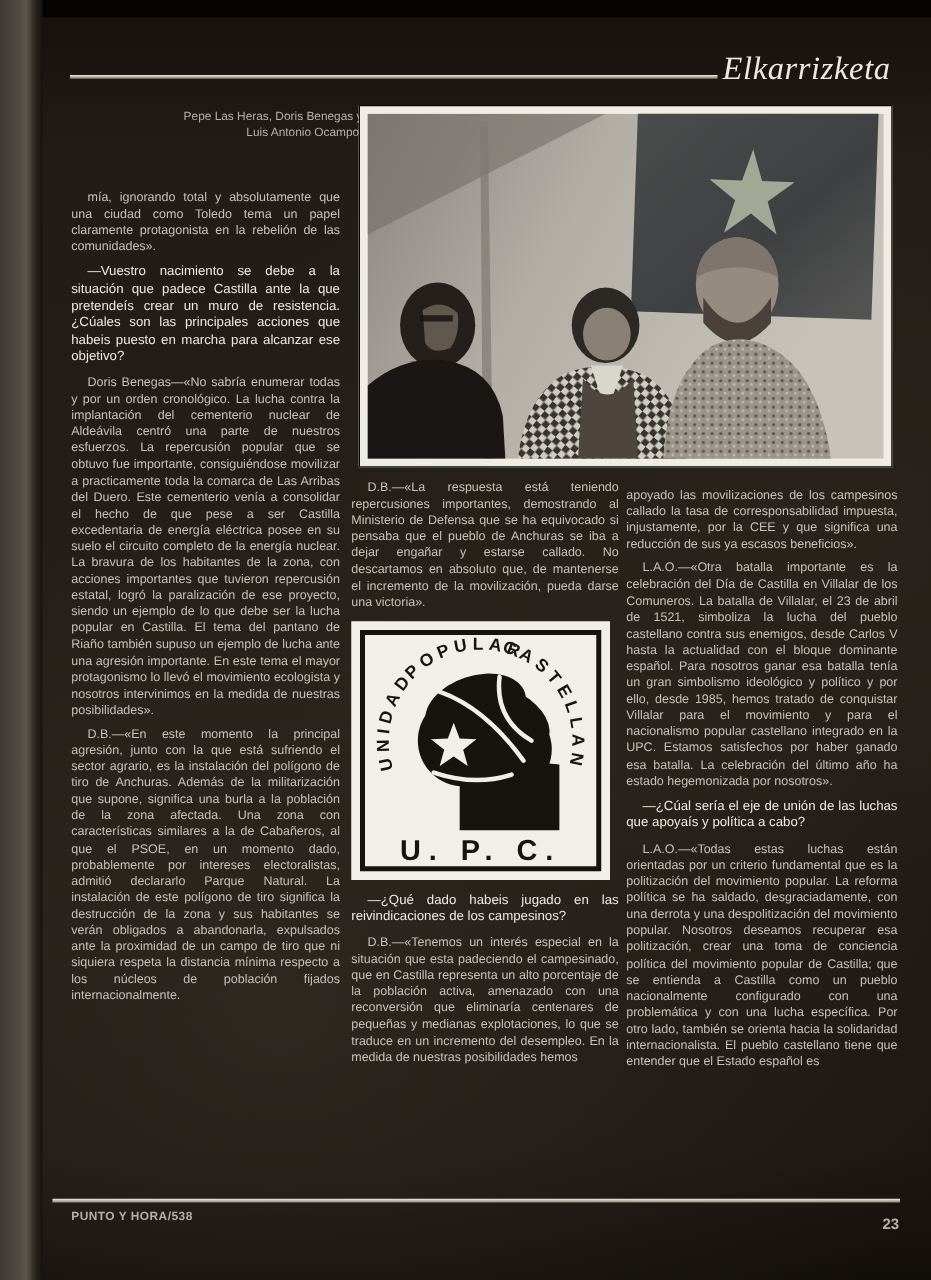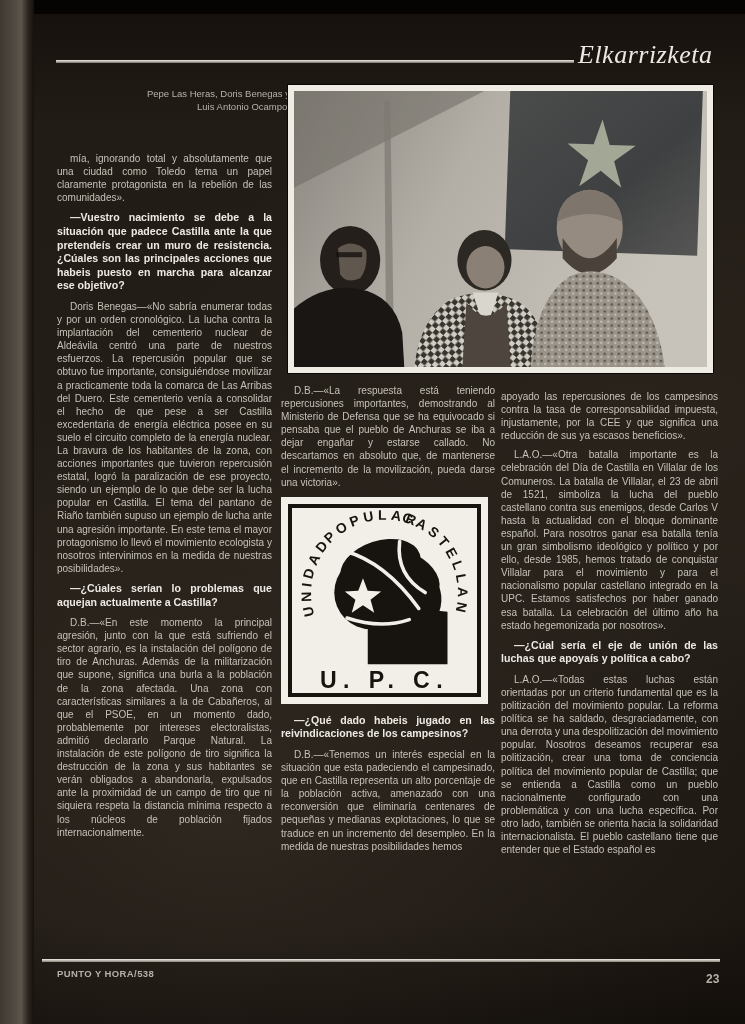--- a/index.html
+++ b/index.html
@@ -21,21 +21,21 @@
     font-family:"Liberation Serif", serif;font-style:italic;font-size:26px;color:#ece9e2;letter-spacing:.5px;}
   .caption{position:absolute;left:120px;top:88px;width:170px;text-align:right;
     font-size:9.5px;line-height:12.5px;color:#b7b2a9;}
   
   .photo{position:absolute;left:287px;top:84px;width:427px;height:290px;
     background:#efece4;box-shadow:0 0 0 1px #0a0806 inset;padding:7px;box-sizing:border-box;}
   .photo svg{display:block;width:100%;height:100%;}
   
   .col{position:absolute;text-align:justify;font-size:10px;line-height:13.1px;color:#c6c1b8;}
   .col p{margin:0 0 6px 0;text-indent:13px;}
-  .col p.q{font-weight:bold;font-size:10.6px;line-height:13.6px;color:#edeae3;margin:7px 0 7px 0;}
+  .col p.q{font-weight:normal;font-size:10.6px;line-height:13.6px;color:#edeae3;margin:7px 0 7px 0;}
   #col1{left:57px;top:152px;width:215px;height:800px;}
   #col2{left:281px;top:384px;width:214px;height:590px;}
   #col3{left:501px;top:390px;width:217px;height:580px;}
   
   .logo-box{width:207px;height:207px;background:#f2efe8;padding:7px;box-sizing:border-box;margin:8px 0 10px 0;}
   .logo-inner{width:100%;height:100%;border:4px solid #17130f;box-sizing:border-box;}
   .logo-inner svg{display:block;width:100%;height:100%;}
   .arc-text{font-family:"Liberation Sans",sans-serif;font-weight:bold;font-size:17.5px;letter-spacing:5px;fill:#17130f;}
   .upc-text{font-family:"Liberation Sans",sans-serif;font-weight:bold;font-size:29px;letter-spacing:8px;fill:#17130f;}
   
@@ -111,21 +111,20 @@
         <path d="M236,274 Q240,210 272,186 Q296,172 322,186 Q360,206 370,274 Z" fill="url(#tweed)"></path>
       </g>
       <rect x="0" y="0" width="412" height="274" fill="none" stroke="#20108" stroke-opacity="0"></rect>
     </svg>
   </div>
 
   <div class="col" id="col1">
     <p>mía, ignorando total y absolutamente que una ciudad como Toledo tema un papel claramente protagonista en la rebelión de las comunidades».</p>
     <p class="q">—Vuestro nacimiento se debe a la situación que padece Castilla ante la que pretendeís crear un muro de resistencia. ¿Cúales son las principales acciones que habeis puesto en marcha para alcanzar ese objetivo?</p>
     <p>Doris Benegas—«No sabría enumerar todas y por un orden cronológico. La lucha contra la implantación del cementerio nuclear de Aldeávila centró una parte de nuestros esfuerzos. La repercusión popular que se obtuvo fue importante, consiguiéndose movilizar a practicamente toda la comarca de Las Arribas del Duero. Este cementerio venía a consolidar el hecho de que pese a ser Castilla excedentaria de energía eléctrica posee en su suelo el circuito completo de la energía nuclear. La bravura de los habitantes de la zona, con acciones importantes que tuvieron repercusión estatal, logró la paralización de ese proyecto, siendo un ejemplo de lo que debe ser la lucha popular en Castilla. El tema del pantano de Riaño también supuso un ejemplo de lucha ante una agresión importante. En este tema el mayor protagonismo lo llevó el movimiento ecologista y nosotros intervinimos en la medida de nuestras posibilidades».</p>
-    <p class="q">—¿Cúales serían lo problemas que aquejan actualmente a Castilla?</p>
     <p>D.B.—«En este momento la principal agresión, junto con la que está sufriendo el sector agrario, es la instalación del polígono de tiro de Anchuras. Además de la militarización que supone, significa una burla a la población de la zona afectada. Una zona con características similares a la de Cabañeros, al que el PSOE, en un momento dado, probablemente por intereses electoralistas, admitió declararlo Parque Natural. La instalación de este polígono de tiro significa la destrucción de la zona y sus habitantes se verán obligados a abandonarla, expulsados ante la proximidad de un campo de tiro que ni siquiera respeta la distancia mínima respecto a los núcleos de población fijados internacionalmente.</p>
   </div>
 
   <div class="col" id="col2">
     <p>D.B.—«La respuesta está teniendo repercusiones importantes, demostrando al Ministerio de Defensa que se ha equivocado si pensaba que el pueblo de Anchuras se iba a dejar engañar y estarse callado. No descartamos en absoluto que, de mantenerse el incremento de la movilización, pueda darse una victoria».</p>
 
     <div class="logo-box">
       <div class="logo-inner">
         <svg viewBox="0 0 210 232">
           <path id="arcPath" d="M 18.5,138 A 92,92 0 1 1 191.5,138" fill="none"></path>
@@ -154,21 +153,21 @@
           <text class="upc-text" x="105" y="226" text-anchor="middle">U. P. C.</text>
         </svg>
       </div>
     </div>
 
     <p class="q">—¿Qué dado habeis jugado en las reivindicaciones de los campesinos?</p>
     <p>D.B.—«Tenemos un interés especial en la situación que esta padeciendo el campesinado, que en Castilla representa un alto porcentaje de la población activa, amenazado con una reconversión que eliminaría centenares de pequeñas y medianas explotaciones, lo que se traduce en un incremento del desempleo. En la medida de nuestras posibilidades hemos</p>
   </div>
 
   <div class="col" id="col3">
-    <p style="text-indent:0">apoyado las repercusiones de los campesinos contra la tasa de corresponsabilidad impuesta, injustamente, por la CEE y que significa una reducción de sus ya escasos beneficios».</p>
+    <p style="text-indent:0">apoyado las movilizaciones de los campesinos callado la tasa de corresponsabilidad impuesta, injustamente, por la CEE y que significa una reducción de sus ya escasos beneficios».</p>
     <p>L.A.O.—«Otra batalla importante es la celebración del Día de Castilla en Villalar de los Comuneros. La batalla de Villalar, el 23 de abril de 1521, simboliza la lucha del pueblo castellano contra sus enemigos, desde Carlos V hasta la actualidad con el bloque dominante español. Para nosotros ganar esa batalla tenía un gran simbolismo ideológico y político y por ello, desde 1985, hemos tratado de conquistar Villalar para el movimiento y para el nacionalismo popular castellano integrado en la UPC. Estamos satisfechos por haber ganado esa batalla. La celebración del último año ha estado hegemonizada por nosotros».</p>
     <p class="q">—¿Cúal sería el eje de unión de las luchas que apoyaís y política a cabo?</p>
     <p>L.A.O.—«Todas estas luchas están orientadas por un criterio fundamental que es la politización del movimiento popular. La reforma política se ha saldado, desgraciadamente, con una derrota y una despolitización del movimiento popular. Nosotros deseamos recuperar esa politización, crear una toma de conciencia política del movimiento popular de Castilla; que se entienda a Castilla como un pueblo nacionalmente configurado con una problemática y con una lucha específica. Por otro lado, también se orienta hacia la solidaridad internacionalista. El pueblo castellano tiene que entender que el Estado español es</p>
   </div>
 
   <div class="footer-rule"></div>
   <div class="footer-left">PUNTO Y HORA/538</div>
   <div class="page-number">23</div>
 </div>
 

